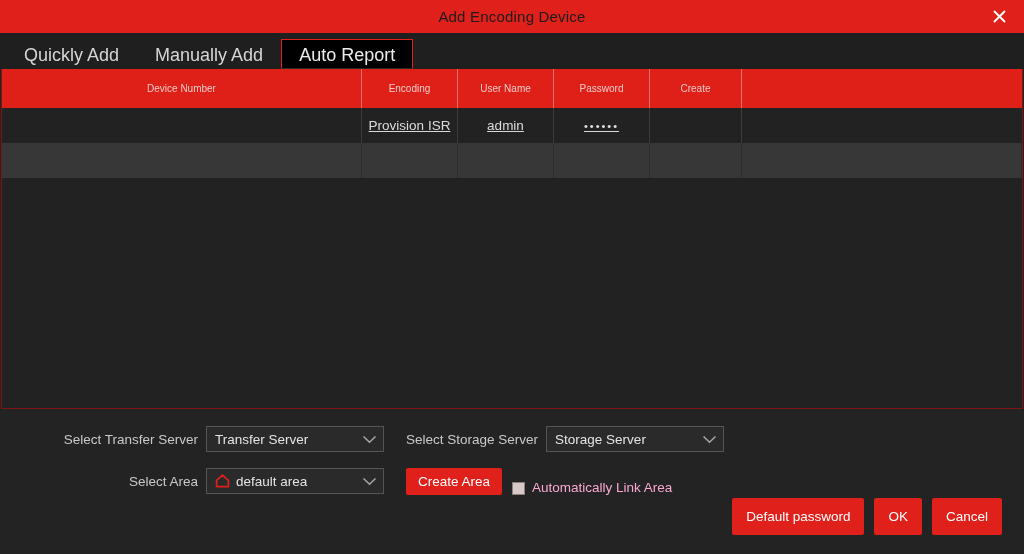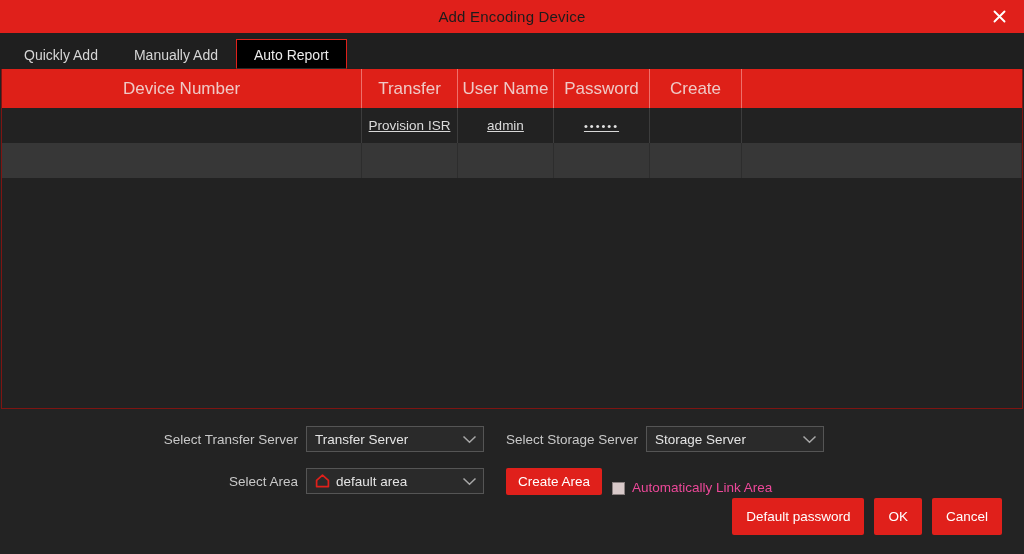--- a/index.html
+++ b/index.html
@@ -62,21 +62,21 @@
     background: #1f1f1f;
     display: flex;
     align-items: flex-end;
     padding-left: 6px;
     box-sizing: border-box;
   }
   .tab {
     height: 30px;
     line-height: 30px;
     padding: 0 17px;
-    font-size: 14px;
+    font-size: 18px;
     color: #d6d6d6;
     cursor: pointer;
     box-sizing: border-box;
     background: transparent;
     border: 1px solid transparent;
     border-bottom: none;
     white-space: nowrap;
   }
   .tab.active {
     background: #000000;
@@ -99,21 +99,21 @@
   .thead {
     display: flex;
     height: 39px;
     background: #de2018;
     flex: 0 0 39px;
   }
   .th {
     display: flex;
     align-items: center;
     justify-content: center;
-    font-size: 17px;
+    font-size: 10px;
     color: #efc9c6;
     box-sizing: border-box;
     border-right: 1px solid #ef706a;
     overflow: hidden;
     white-space: nowrap;
   }
   .th.last { border-right: none; }
 
   .trow {
     display: flex;
@@ -154,21 +154,21 @@
     padding-top: 14px;
     box-sizing: border-box;
   }
   .form-row {
     display: flex;
     align-items: center;
     height: 32px;
     margin-bottom: 10px;
   }
   .lcol {
-    width: 484px;
+    width: 384px;
     display: flex;
     align-items: center;
     justify-content: flex-end;
     padding-right: 0;
     box-sizing: border-box;
   }
   .rcol {
     flex: 1 1 auto;
     display: flex;
     align-items: center;
@@ -231,21 +231,21 @@
     height: 13px;
     background: #d8c9c9;
     border: 1px solid #8a8080;
     box-sizing: border-box;
     margin: 0 7px 0 10px;
     flex: 0 0 auto;
     cursor: pointer;
   }
   .chk-label {
     font-size: 13.5px;
-    color: #ec4899;
+    color: #f9a8d4;
     white-space: nowrap;
   }
   .actions {
     position: absolute;
     right: 22px;
     bottom: 19px;
     display: flex;
     gap: 10px;
   }
   .actions .btn { height: 37px; line-height: 29px; padding: 0 14px; }
@@ -267,21 +267,21 @@
   <div class="tabbar">
     <div class="tab">Quickly Add</div>
     <div class="tab">Manually Add</div>
     <div class="tab active">Auto Report</div>
   </div>
 
   <div class="table-wrap">
 
     <div class="thead">
       <div class="th" style="width:360px">Device Number</div>
-      <div class="th" style="width:96px">Transfer</div>
+      <div class="th" style="width:96px">Encoding</div>
       <div class="th" style="width:96px">User Name</div>
       <div class="th" style="width:96px">Password</div>
       <div class="th" style="width:92px">Create</div>
       <div class="th last" style="flex:1 1 auto"></div>
     </div>
 
     <div class="trow r0">
       <div class="td" style="width:360px"></div>
       <div class="td" style="width:96px">Provision ISR</div>
       <div class="td" style="width:96px">admin</div>

